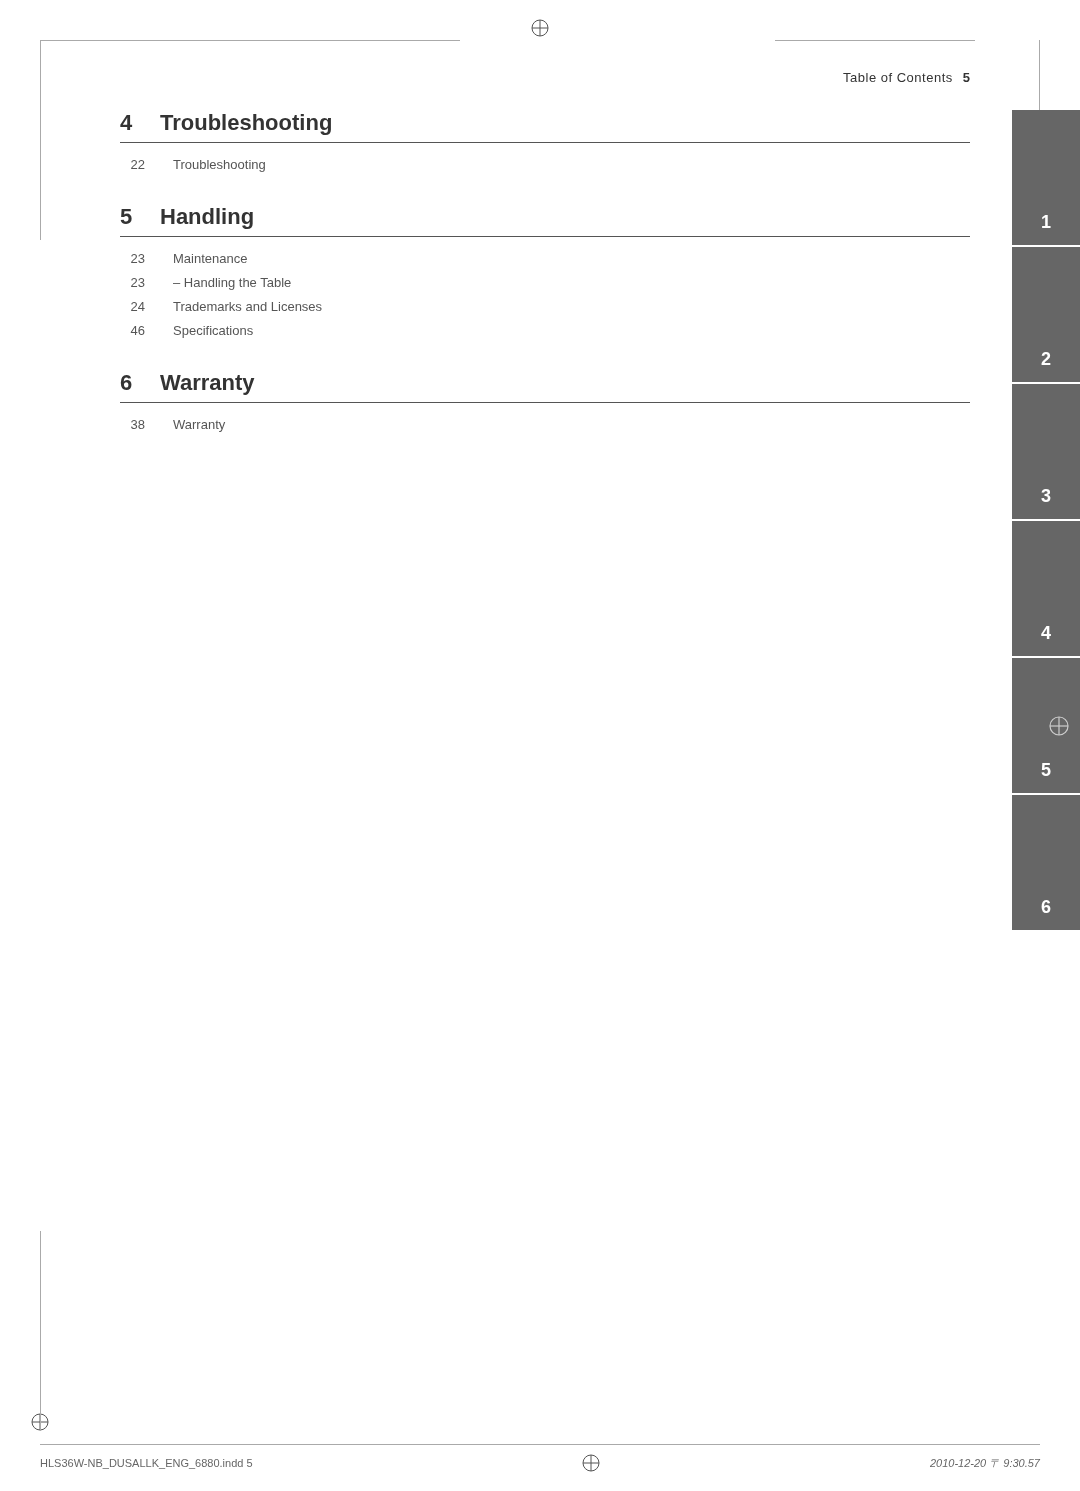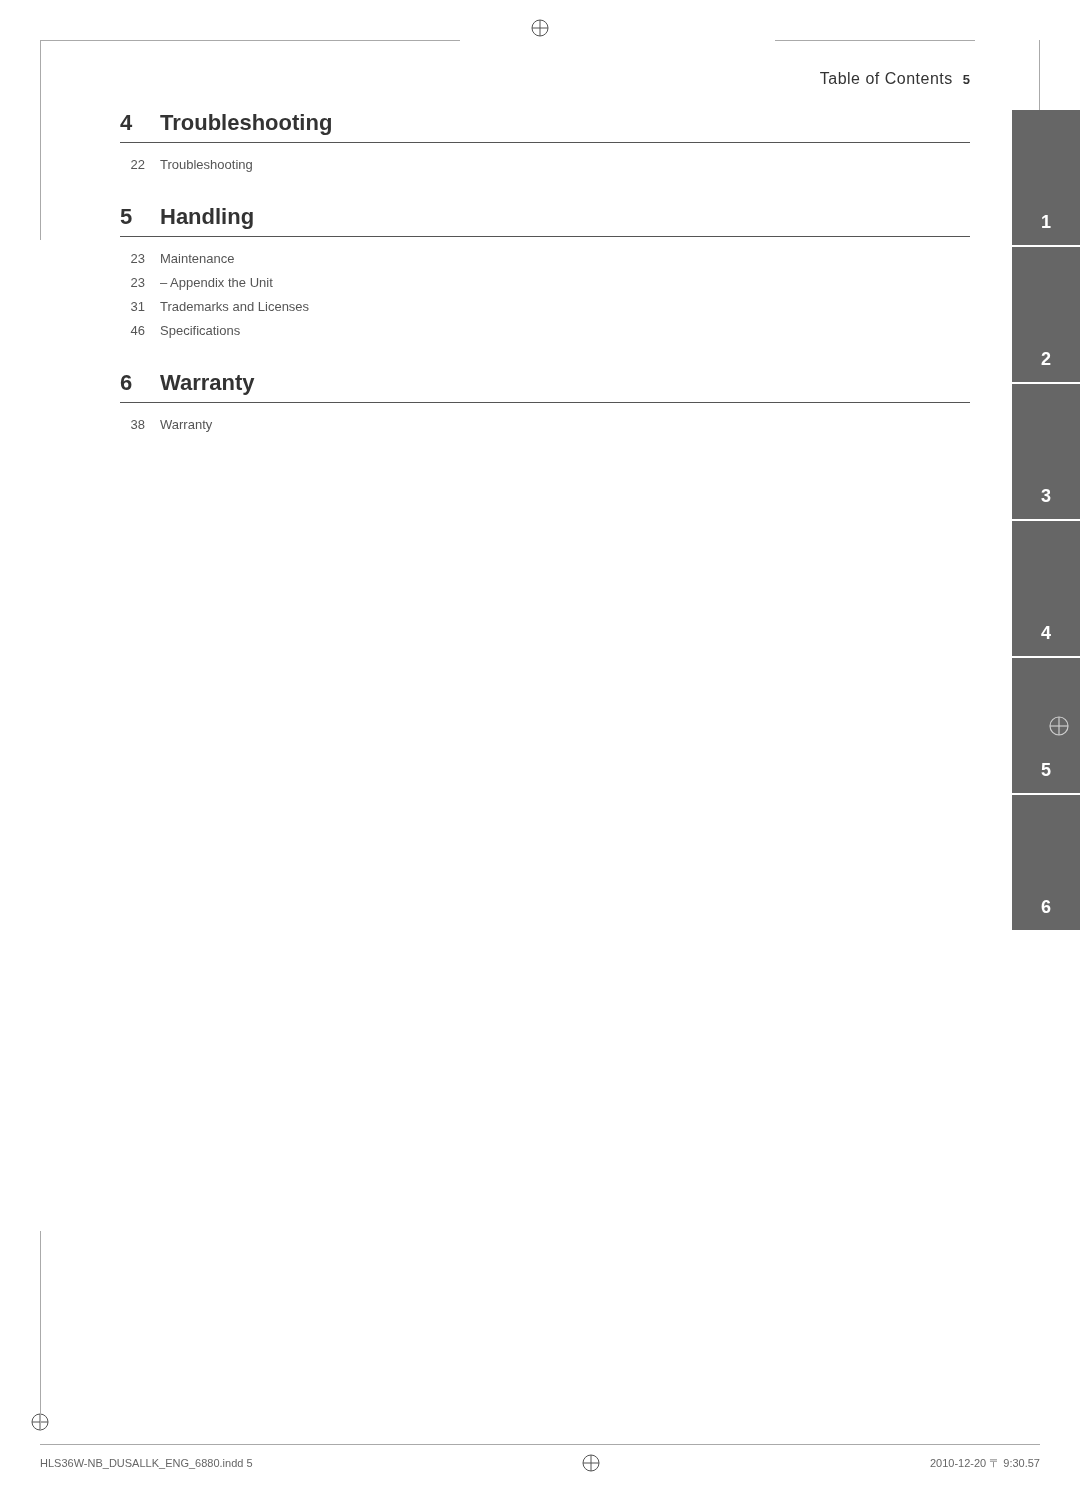--- a/index.html
+++ b/index.html
@@ -79,21 +79,21 @@
     .header {
       position: absolute;
       top: 70px;
       right: 110px;
       display: flex;
       align-items: center;
       gap: 10px;
     }
 
     .header-title {
-      font-size: 16px;
+      font-size: 13px;
       color: #333;
       letter-spacing: 0.5px;
     }
 
     .header-page {
       font-size: 13px;
       color: #333;
       font-weight: bold;
     }
 
@@ -134,21 +134,21 @@
     }
 
     .section-items {
       list-style: none;
       padding: 0;
     }
 
     .section-item {
       display: flex;
       align-items: baseline;
-      gap: 15px;
+      gap: 28px;
       margin-bottom: 5px;
       padding: 2px 0;
     }
 
     .item-page {
       font-size: 13px;
       color: #555;
       min-width: 25px;
       text-align: right;
     }
@@ -221,20 +221,21 @@
     }
 
     .footer-center {
       width: 20px;
       height: 20px;
     }
 
     .footer-right {
       font-size: 11px;
       color: #666;
+      font-style: italic;
     }
 
     
     .reg-mark-bottom-left {
       position: absolute;
       bottom: 55px;
       left: 30px;
     }
   </style>
 </head>
@@ -287,24 +288,24 @@
       <span class="section-number">5</span>
       <span class="section-title">Handling</span>
     </div>
     <ul class="section-items">
       <li class="section-item">
         <span class="item-page">23</span>
         <span class="item-title">Maintenance</span>
       </li>
       <li class="section-item">
         <span class="item-page">23</span>
-        <span class="item-title">– Appendix the Unit</span>
-      </li>
-      <li class="section-item">
-        <span class="item-page">31</span>
+        <span class="item-title">– Handling the Table</span>
+      </li>
+      <li class="section-item">
+        <span class="item-page">24</span>
         <span class="item-title">Trademarks and Licenses</span>
       </li>
       <li class="section-item">
         <span class="item-page">46</span>
         <span class="item-title">Specifications</span>
       </li>
     </ul>
   </div>
 
   <div class="section">

